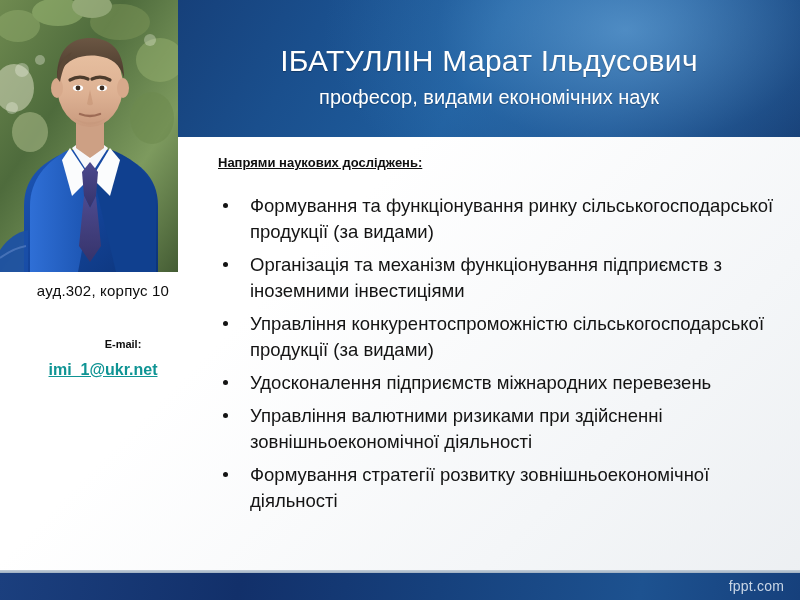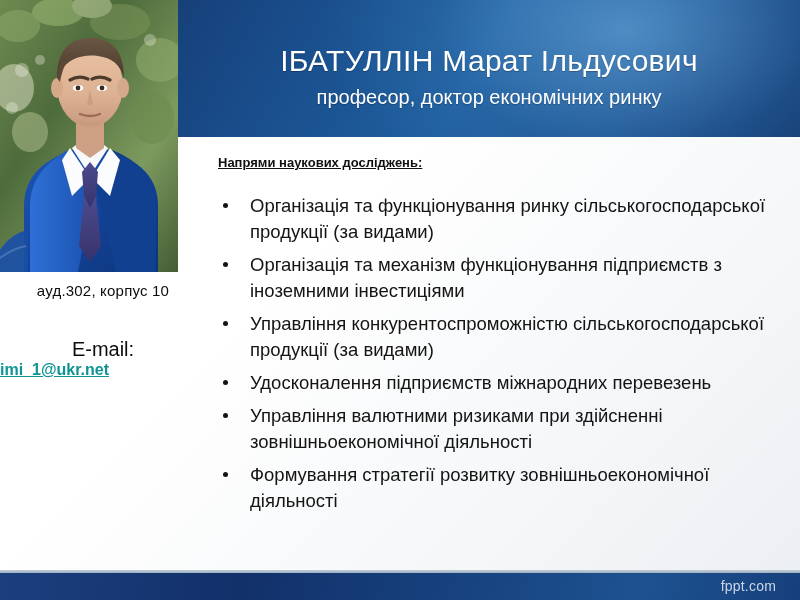--- a/index.html
+++ b/index.html
@@ -93,29 +93,31 @@
     font-weight: normal;
     color: #0d0d0d;
     letter-spacing: 0.2px;
   }
   #email-label {
     position: absolute;
     left: 0;
     top: 338px;
     width: 206px;
     text-align: center;
-    font-size: 20px;
-    font-weight: normal;
+    font-size: 11px;
+    font-weight: bold;
     color: #0d0d0d;
+    padding-left: 20px;
   }
   #email-link {
     position: absolute;
     left: 0;
     top: 361px;
     width: 206px;
+    text-align: center;
     font-size: 16px;
     font-weight: bold;
     color: #0f9494;
     text-decoration: underline;
     cursor: pointer;
   }
 
   
   #content {
     position: absolute;
@@ -178,21 +180,21 @@
   #footer-divider {
     position: absolute;
     left: 0;
     top: 570px;
     width: 800px;
     height: 3px;
     background: linear-gradient(to bottom, #c3ced8 0%, #9fb0c2 100%);
   }
   #watermark {
     position: absolute;
-    right: 24px;
+    right: 16px;
     top: 578px;
     font-size: 14px;
     color: #c9d6e6;
     letter-spacing: 0.2px;
   }
 </style>
 </head>
 <body>
 
 <div id="slide">
@@ -297,31 +299,31 @@
     <div id="office-label">ауд.302, корпус 10</div>
 
     <div id="email-label">E-mail:</div>
 
     <div id="email-link">imi_1@ukr.net</div>
   </div>
 
   <div id="header-bar">
     <div id="header-text-wrap">
       <div id="header-title">ІБАТУЛЛІН Марат Ільдусович</div>
-      <div id="header-subtitle">професор, доктор економічних ринку</div>
+      <div id="header-subtitle">професор, видами економічних наук</div>
     </div>
   </div>
 
   <div id="content">
     <div id="content-heading">Напрями наукових досліджень:</div>
 
     <ul id="bullet-list">
       <li class="bullet-item">
         <span class="bullet-dot"></span>
-        <span class="bullet-text">Організація та функціонування ринку сільськогосподарської продукції (за видами)</span>
+        <span class="bullet-text">Формування та функціонування ринку сільськогосподарської продукції (за видами)</span>
       </li>
       <li class="bullet-item">
         <span class="bullet-dot"></span>
         <span class="bullet-text">Організація та механізм функціонування підприємств з іноземними інвестиціями</span>
       </li>
       <li class="bullet-item">
         <span class="bullet-dot"></span>
         <span class="bullet-text">Управління конкурентоспроможністю сільськогосподарської продукції (за видами)</span>
       </li>
       <li class="bullet-item">

